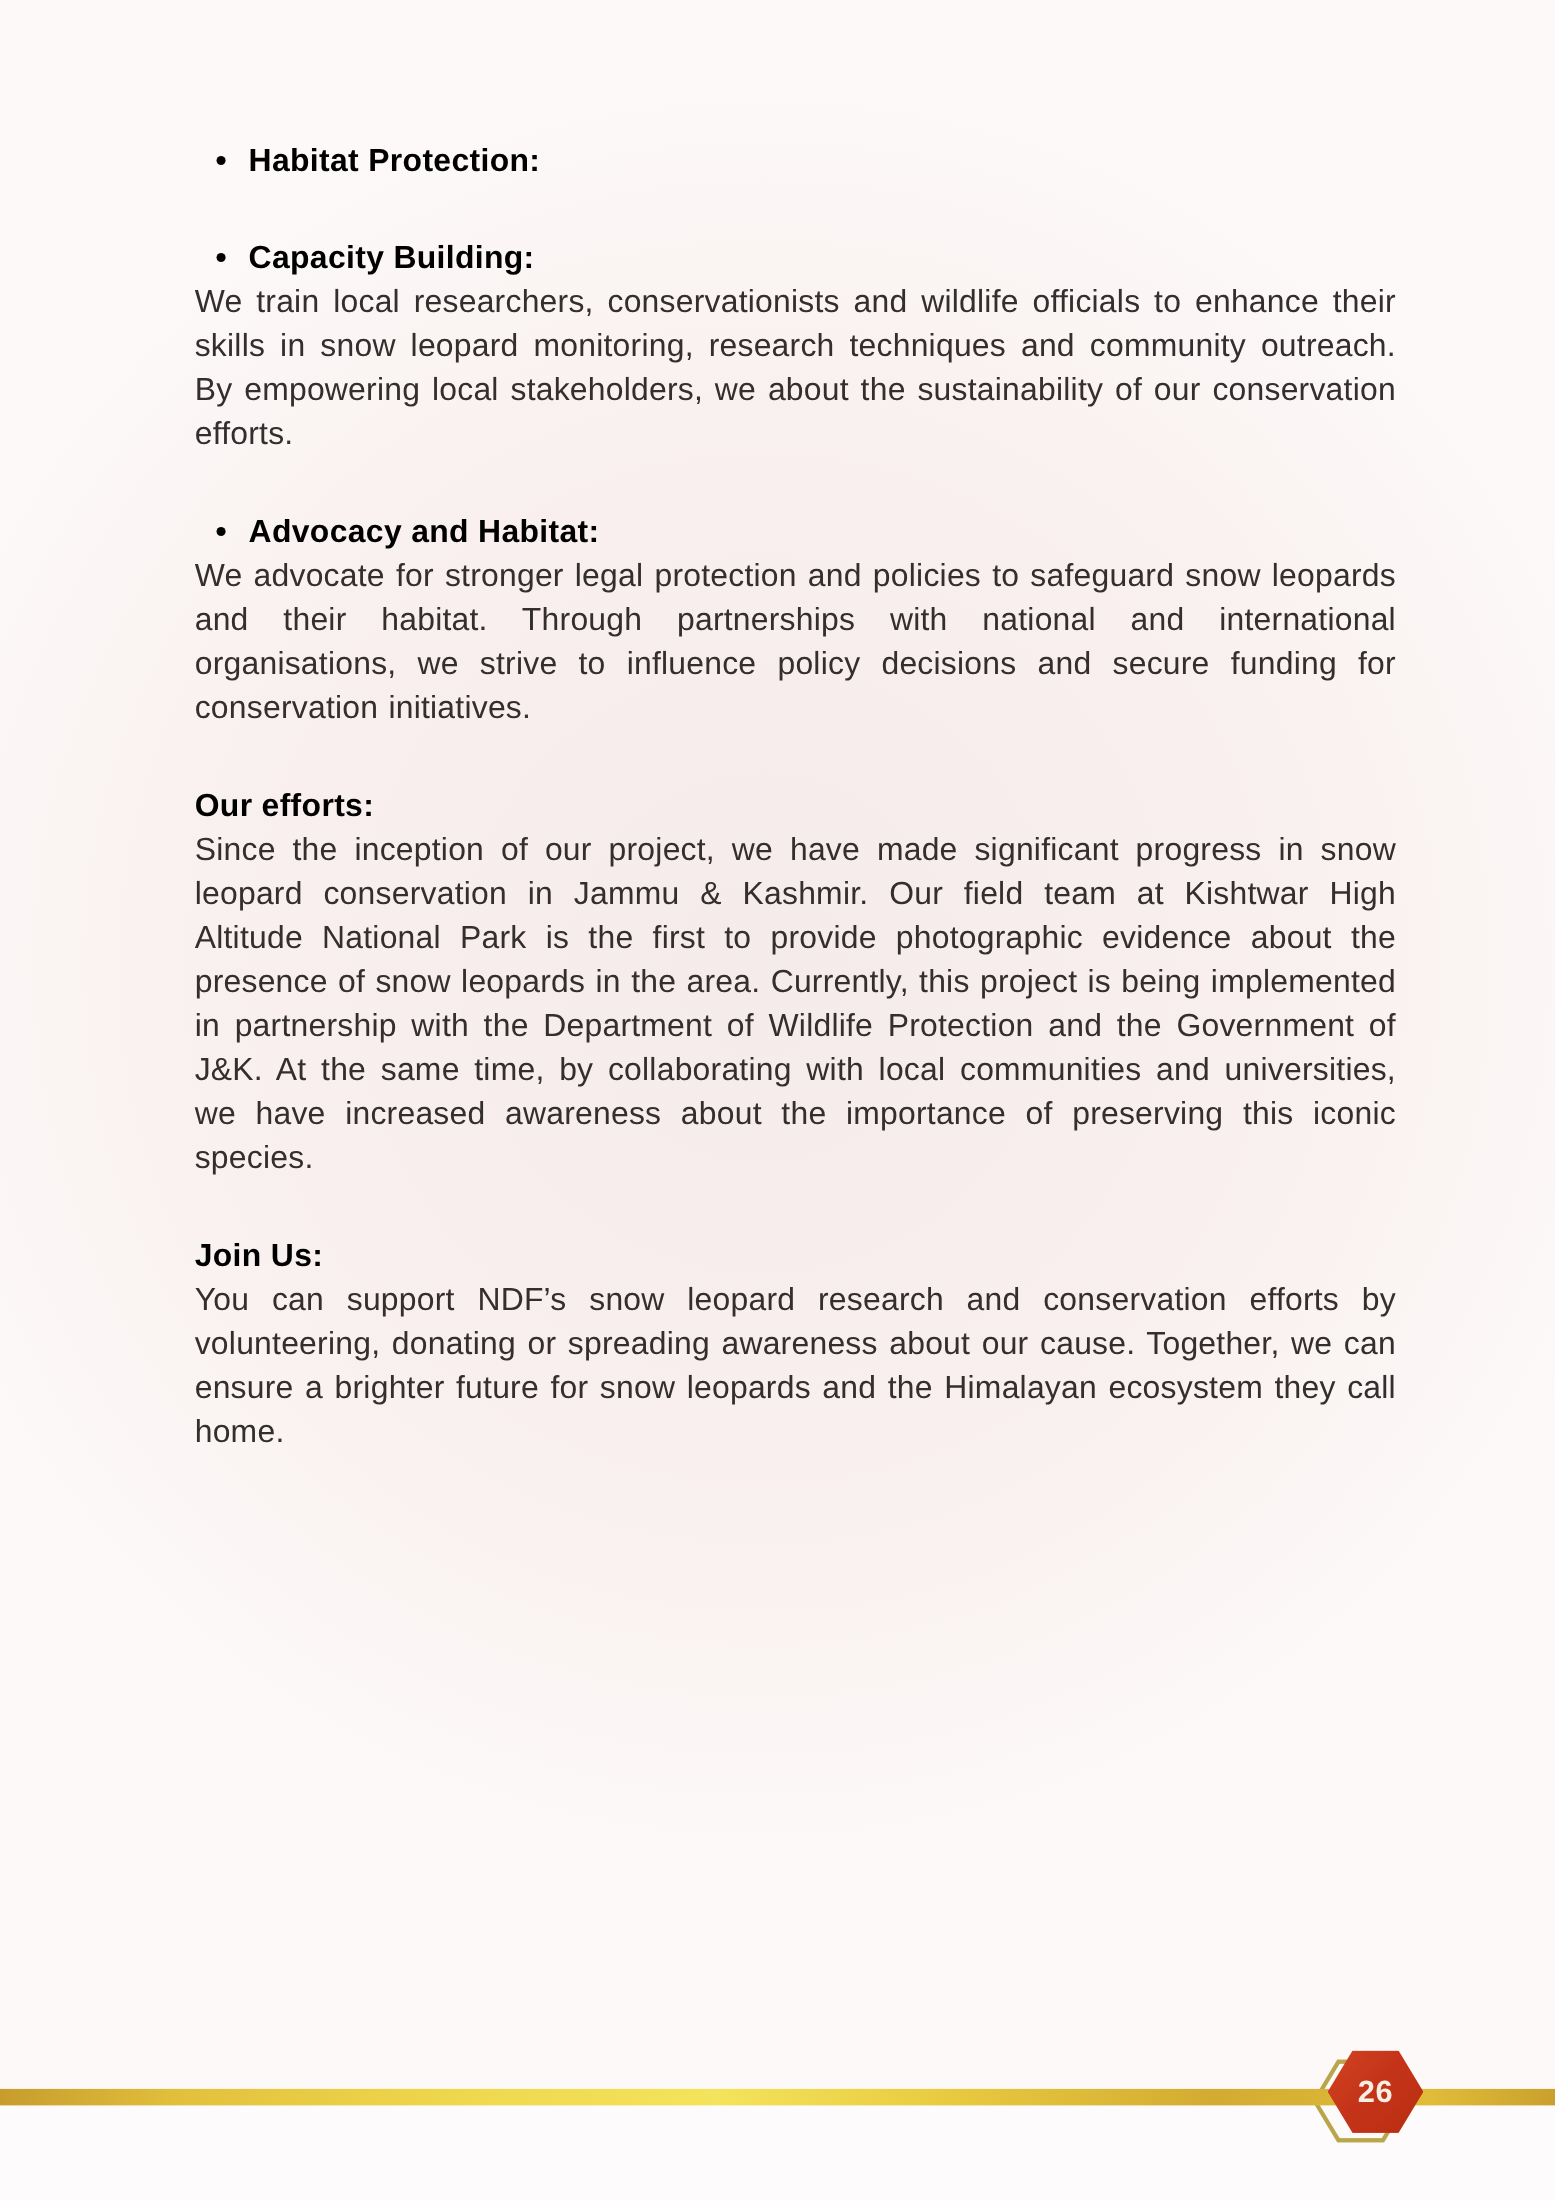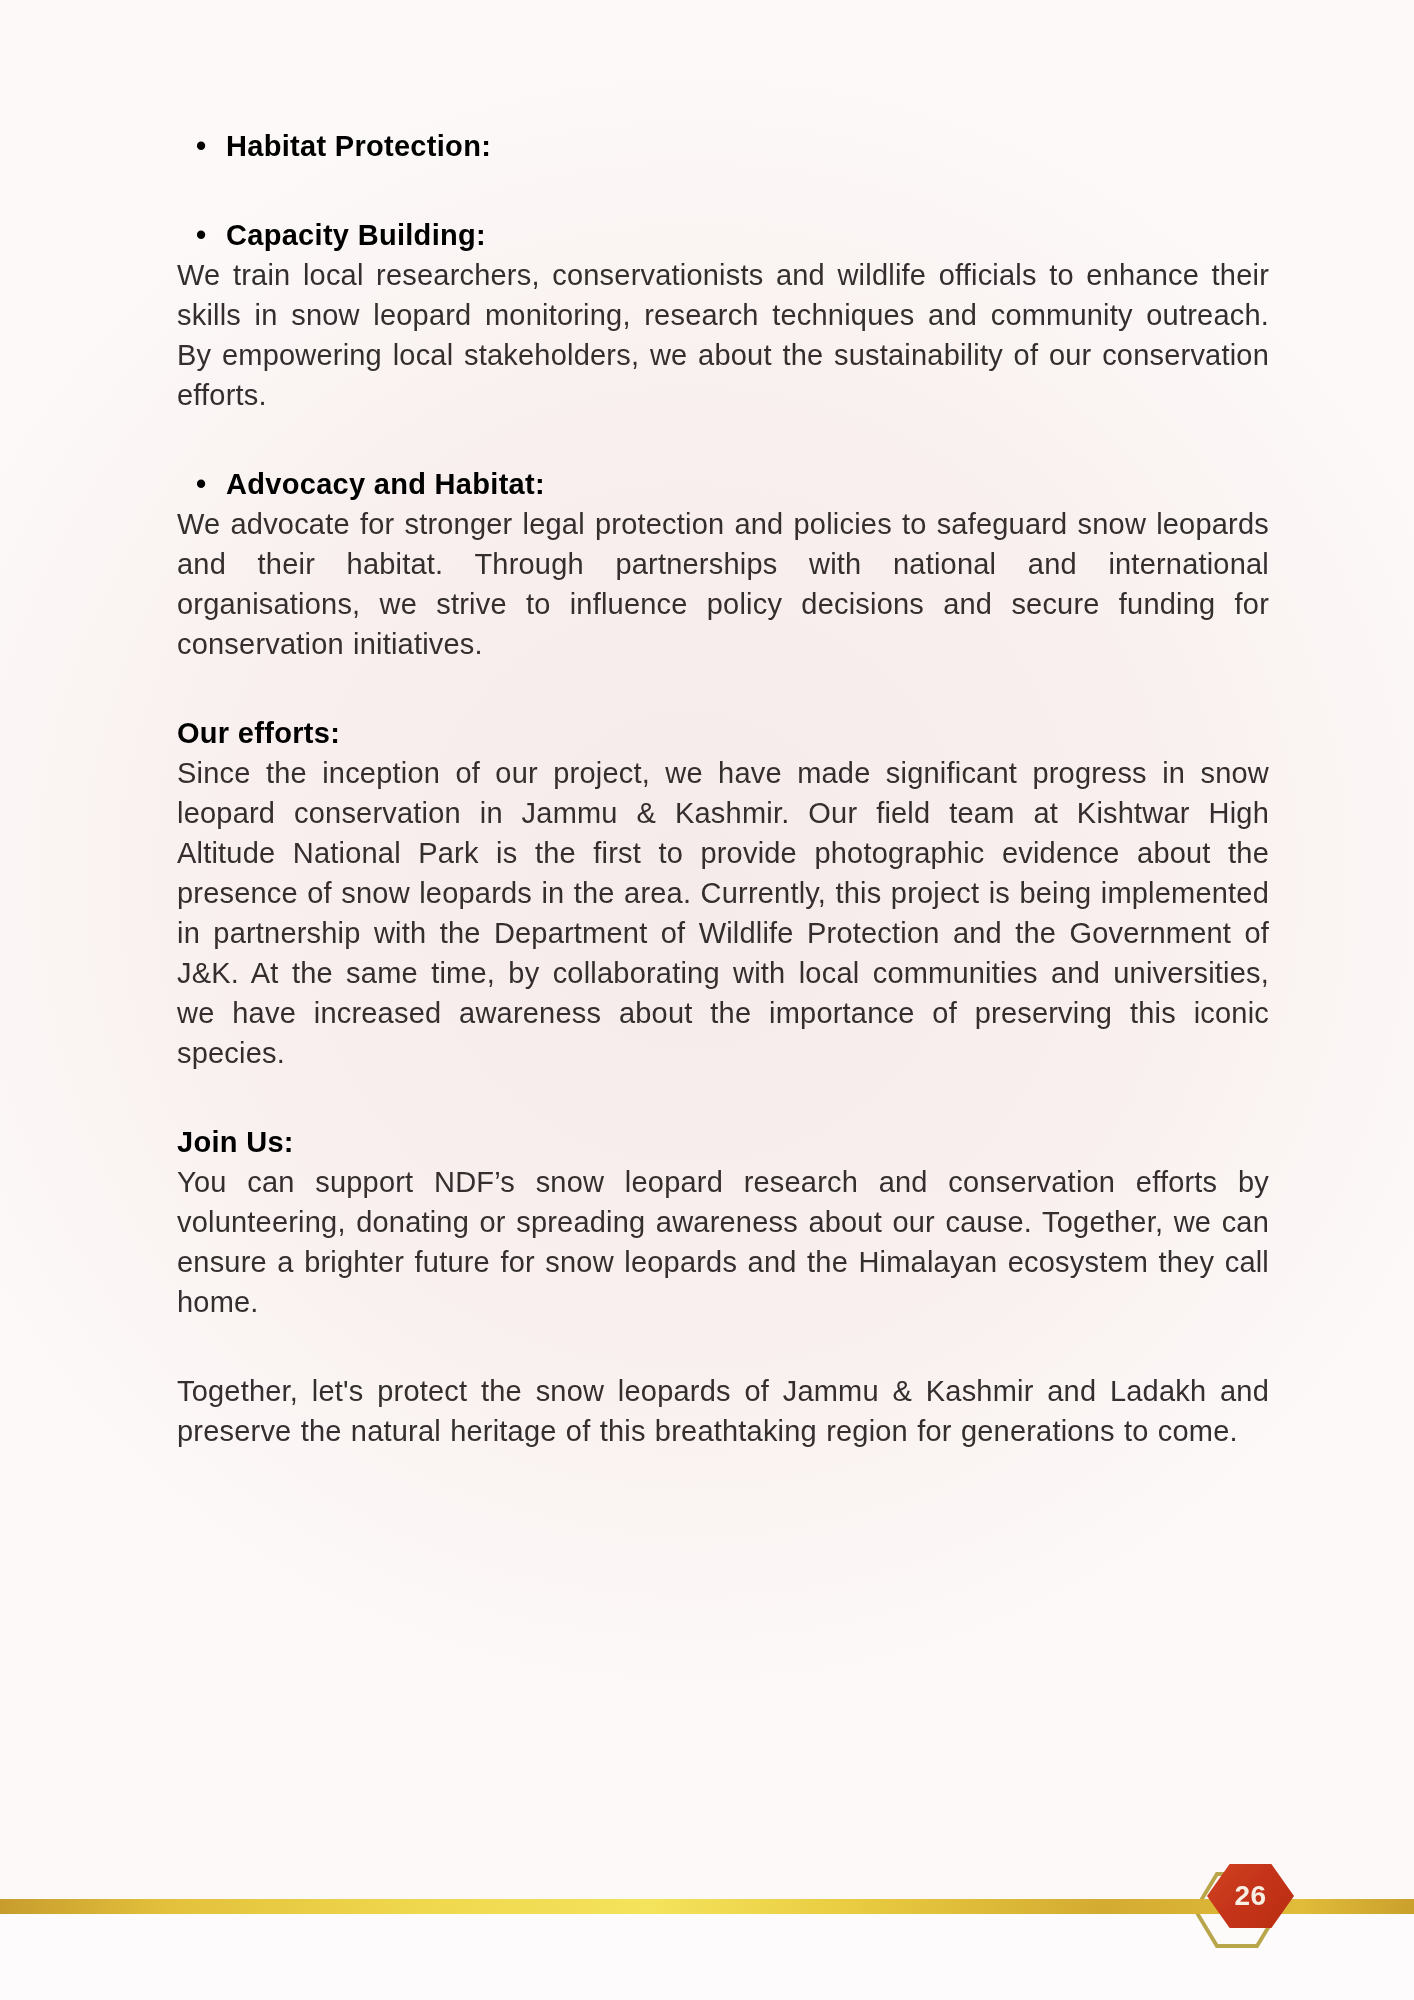--- a/index.html
+++ b/index.html
@@ -79,21 +79,21 @@
     top: 4px;
     width: 79px;
     height: 68px;
     background: #fdfafa;
   }
   .hex-badge {
     position: absolute;
     left: 1207px;
     top: 1864px;
     width: 87px;
-    height: 64px;
+    height: 75px;
     background: linear-gradient(135deg, #d04420 0%, #c5341a 45%, #b92d10 100%);
     display: flex;
     align-items: center;
     justify-content: center;
     z-index: 3;
   }
   .hex-badge .num {
     color: #f7efe3;
     font-size: 28px;
     font-weight: bold;
@@ -122,23 +122,20 @@
   <section class="sec">
     <div class="sec-heading"><span>Our efforts:</span></div>
     <p class="sec-body">Since the inception of our project, we have made significant progress in snow leopard conservation in Jammu &amp; Kashmir. Our field team at Kishtwar High Altitude National Park is the first to provide photographic evidence about the presence of snow leopards in the area. Currently, this project is being implemented in partnership with the Department of Wildlife Protection and the Government of J&amp;K. At the same time, by collaborating with local communities and universities, we have increased awareness about the importance of preserving this iconic species.</p>
   </section>
 
   <section class="sec">
     <div class="sec-heading"><span>Join Us:</span></div>
     <p class="sec-body">You can support NDF’s snow leopard research and conservation efforts by volunteering, donating or spreading awareness about our cause. Together, we can ensure a brighter future for snow leopards and the Himalayan ecosystem they call home.</p>
   </section>
 
-  <section class="sec">
-    <p class="sec-body">Together, let's protect the snow leopards of Jammu &amp; Kashmir and Ladakh and preserve the natural heritage of this breathtaking region for generations to come.</p>
-  </section>
 
 </main>
 
 <div class="below-line"></div>
 <div class="gold-line"></div>
 
 <div class="hex hex-outline-outer">
   <div class="hex hex-outline-inner"></div>
 </div>
 

